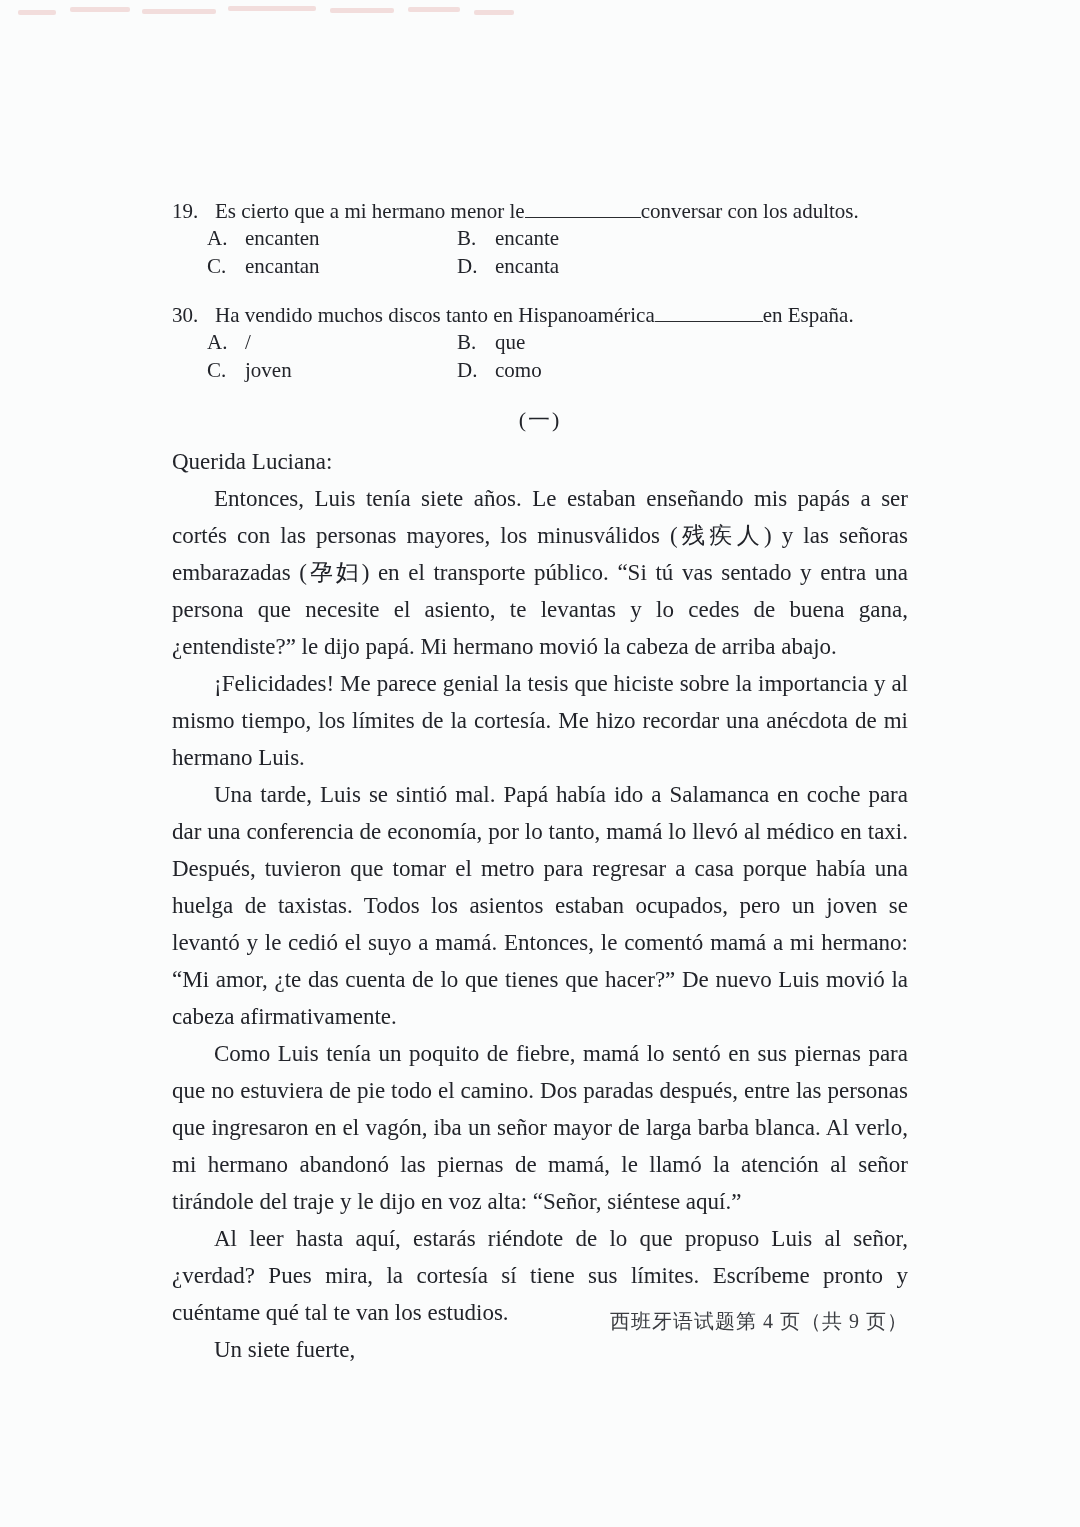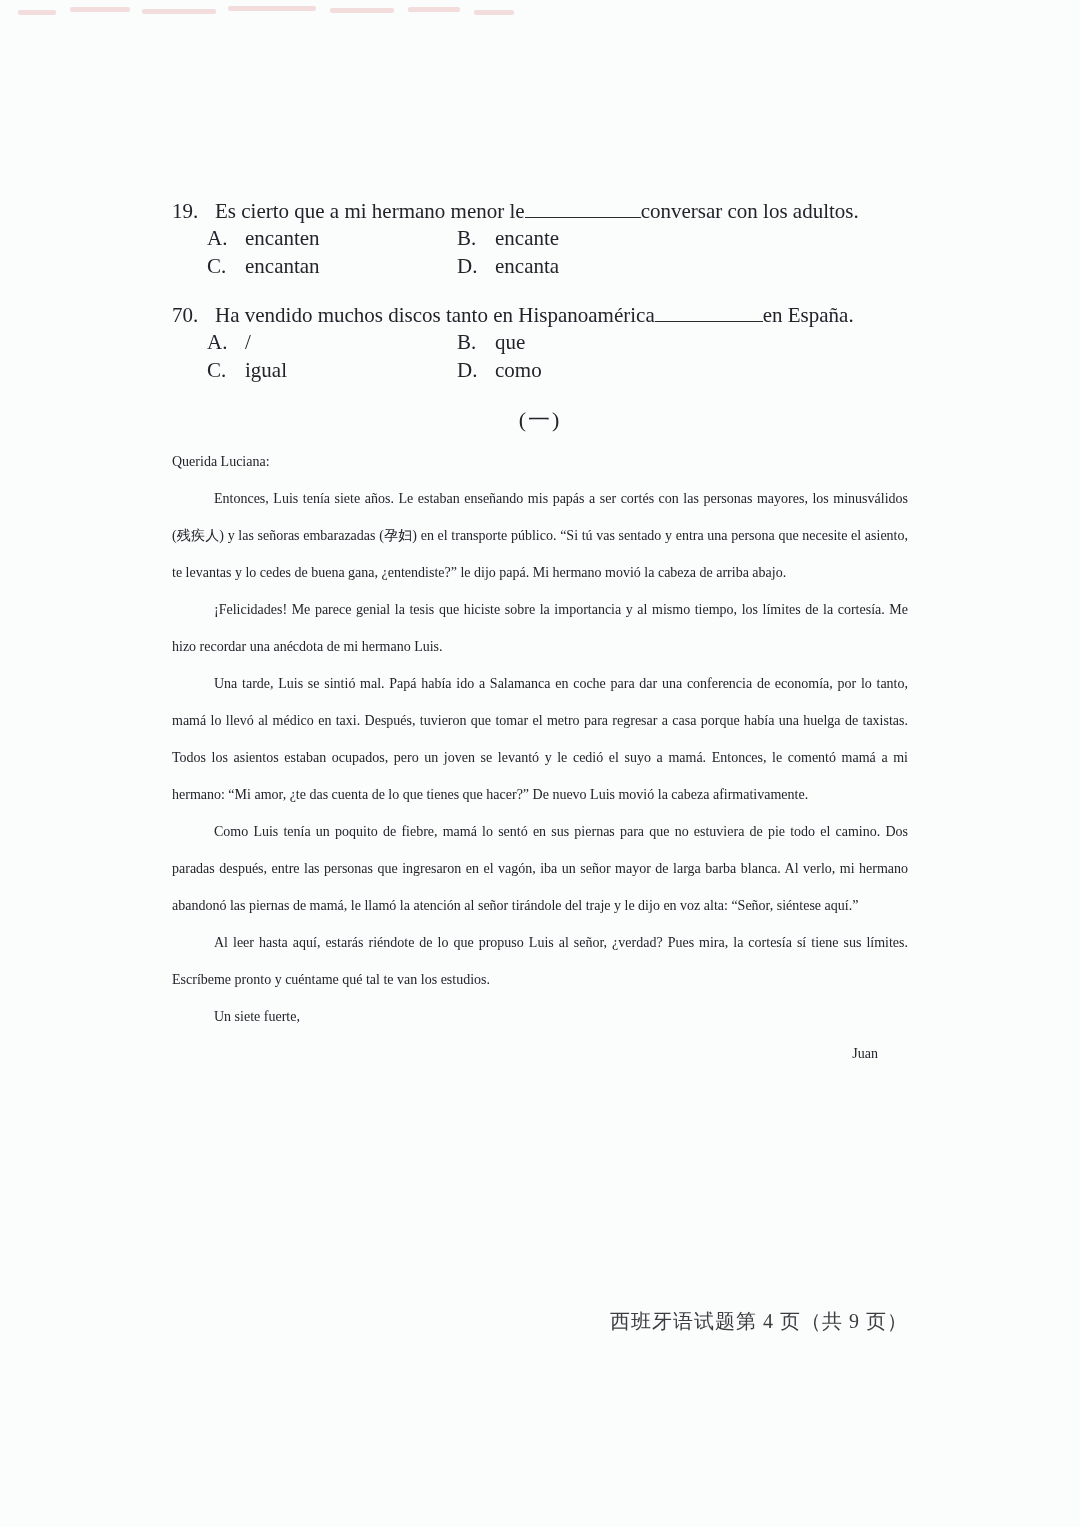--- a/index.html
+++ b/index.html
@@ -63,21 +63,21 @@
   .sec-part { font-weight: bold; letter-spacing: .5px; }
   .sec-sub { letter-spacing: .5px; }
   .sec-instr { text-indent: 40px; letter-spacing: .5px; }
   
   .passage-no {
     margin-top: 21px;
     text-align: center;
     font-size: 22px;
     letter-spacing: 2px;
   }
-  .letter { margin-top: 8px; font-size: 14px; line-height: 37px; }
+  .letter { margin-top: 8px; font-size: 23px; line-height: 37px; }
   .letter .salutation { }
   .letter p {
     margin: 0;
     text-align: justify;
     text-indent: 42px;
   }
   .letter .closing { text-indent: 42px; }
   .letter .signature {
     text-align: right;
     padding-right: 30px;
@@ -123,46 +123,45 @@
         <span>encante</span>
         <span>C.</span>
         <span>encantan</span>
         <span>D.</span>
         <span>encanta</span>
       </div>
     </div>
 
     <div class="question">
       <div class="q-stem">
-        <span>70.</span>
+        <span>30.</span>
         <span><span>Ha vendido muchos discos tanto en Hispanoamérica</span><span class="blank" style="width:108px"></span><span>en España.</span></span>
       </div>
       <div class="q-options">
         <span>A.</span>
         <span>/</span>
         <span>B.</span>
         <span>que</span>
         <span>C.</span>
-        <span>igual</span>
+        <span>joven</span>
         <span>D.</span>
         <span>como</span>
       </div>
     </div>
 
 
     <div class="passage-no">(一)</div>
 
     <div class="letter">
       <div class="salutation">Querida Luciana:</div>
       <p>Entonces, Luis tenía siete años. Le estaban enseñando mis papás a ser cortés con las personas mayores, los minusválidos (残疾人) y las señoras embarazadas (孕妇) en el transporte público. “Si tú vas sentado y entra una persona que necesite el asiento, te levantas y lo cedes de buena gana, ¿entendiste?” le dijo papá. Mi hermano movió la cabeza de arriba abajo.</p>
       <p>¡Felicidades! Me parece genial la tesis que hiciste sobre la importancia y al mismo tiempo, los límites de la cortesía. Me hizo recordar una anécdota de mi hermano Luis.</p>
       <p>Una tarde, Luis se sintió mal. Papá había ido a Salamanca en coche para dar una conferencia de economía, por lo tanto, mamá lo llevó al médico en taxi. Después, tuvieron que tomar el metro para regresar a casa porque había una huelga de taxistas. Todos los asientos estaban ocupados, pero un joven se levantó y le cedió el suyo a mamá. Entonces, le comentó mamá a mi hermano: “Mi amor, ¿te das cuenta de lo que tienes que hacer?” De nuevo Luis movió la cabeza afirmativamente.</p>
       <p>Como Luis tenía un poquito de fiebre, mamá lo sentó en sus piernas para que no estuviera de pie todo el camino. Dos paradas después, entre las personas que ingresaron en el vagón, iba un señor mayor de larga barba blanca. Al verlo, mi hermano abandonó las piernas de mamá, le llamó la atención al señor tirándole del traje y le dijo en voz alta: “Señor, siéntese aquí.”</p>
       <p>Al leer hasta aquí, estarás riéndote de lo que propuso Luis al señor, ¿verdad? Pues mira, la cortesía sí tiene sus límites. Escríbeme pronto y cuéntame qué tal te van los estudios.</p>
       <div class="closing">Un siete fuerte,</div>
-      <div class="signature">Juan</div>
     </div>
 
   </div>
 
   <div class="footer">西班牙语试题第 4 页（共 9 页）</div>
 
 </div>
 
 </body></html>

